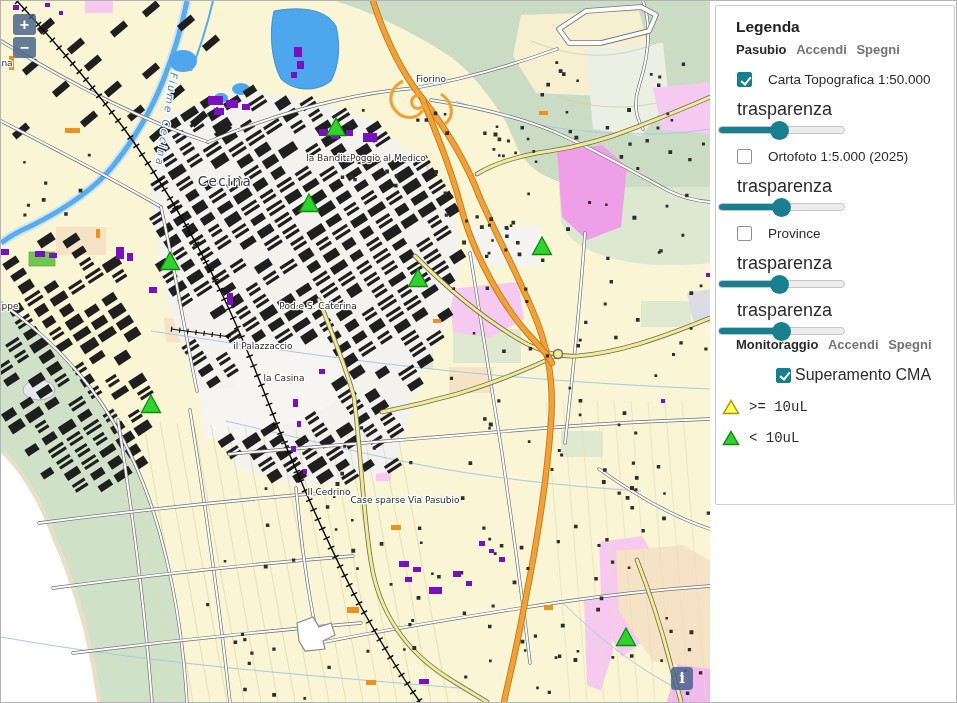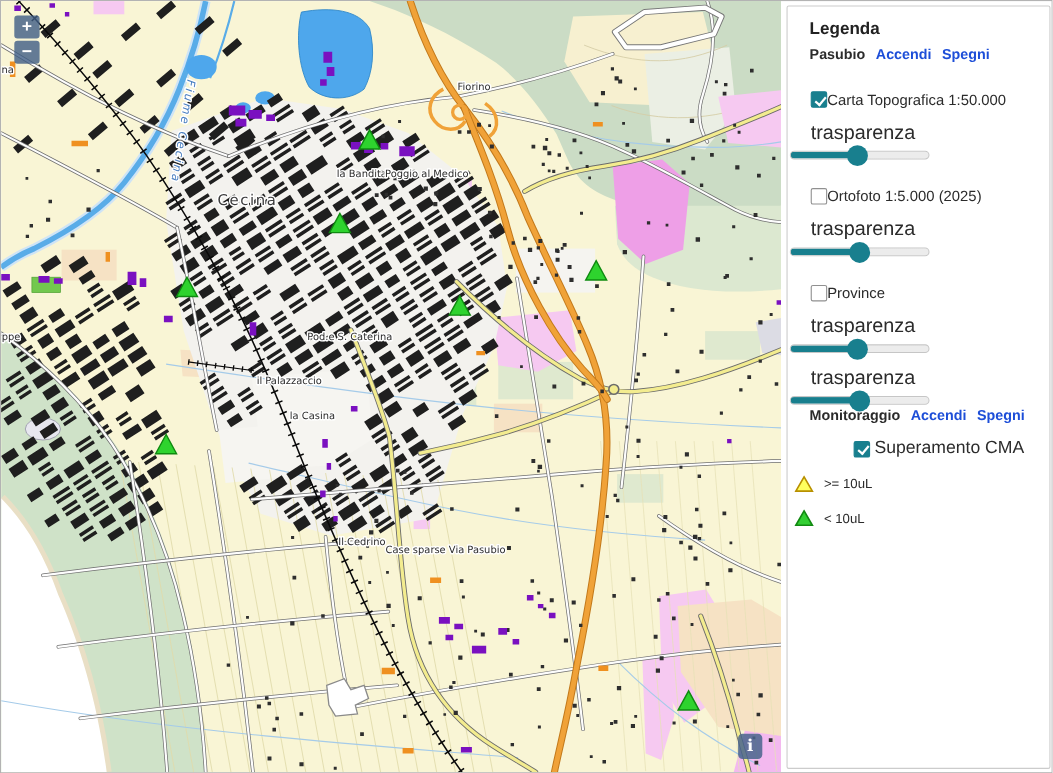--- a/index.html
+++ b/index.html
@@ -10,45 +10,45 @@
   
   .ctl{position:absolute;width:23px;height:21px;background:rgba(62,92,133,0.8);color:#fff;
        font:bold 16px/21px "Liberation Sans",sans-serif;text-align:center;border-radius:3px;
        cursor:pointer;user-select:none;}
   #zoomin{left:12px;top:13px;}
   #zoomout{left:12px;top:36px;}
   #infobtn{position:absolute;left:670px;top:666px;width:22px;height:23px;border-radius:4px;
        background:rgba(72,100,140,0.85);color:#fff;text-align:center;
        font:bold 15px/23px "DejaVu Serif",serif;cursor:pointer;}
   
-  .panel{position:absolute;left:714px;top:4px;width:240px;height:694px;box-sizing:border-box;
+  .panel{position:absolute;left:714px;top:4px;width:240px;height:500px;box-sizing:border-box;
        background:#fff;border:1px solid #ccc;border-radius:2px;padding:10px 16px 10px 18px;
        color:#2b2b2b;}
   .panel .title{font-size:15.5px;font-weight:bold;color:#222;margin:2px 0 6px 2px;}
   .sectline{font-size:13px;font-weight:bold;margin:2px 0 0 2px;}
-  .sectline .lnk{color:#1d4ed8;margin-left:6px;cursor:pointer;}
-  .lrow{display:flex;align-items:center;gap:0;margin:26px 0 0 3px;}
+  .sectline .lnk{color:#737373;margin-left:6px;cursor:pointer;}
+  .lrow{display:flex;align-items:center;gap:16px;margin:15px 0 0 3px;}
   .lrow .lbl{font-size:13.5px;}
   .cb{appearance:none;-webkit-appearance:none;width:15px;height:15px;border:1px solid #909090;
       border-radius:2px;background:#fff;position:relative;flex:none;margin:0;cursor:pointer;}
   .cb:checked{background:#187f8e;border-color:#187f8e;}
   .cb:checked::after{content:"";position:absolute;left:4.5px;top:1.5px;width:4px;height:8px;
       border:solid #fff;border-width:0 2px 2px 0;transform:rotate(40deg);}
   .trasp{font-size:18px;margin:12px 0 0 3px;}
   .slider{-webkit-appearance:none;appearance:none;width:127px;height:8px;border-radius:4px;
       border:1px solid #c6c6c6;box-sizing:border-box;display:block;margin:6px 0 0 -16px;outline:none;
       background:linear-gradient(to right,#187f8e 0,#187f8e var(--p,50%),#ececec var(--p,50%));}
   .slider::-webkit-slider-thumb{-webkit-appearance:none;width:19px;height:19px;border-radius:50%;
       background:#187f8e;border:none;}
   .slider::-moz-range-thumb{width:19px;height:19px;border-radius:50%;background:#187f8e;border:none;}
   .slider::-moz-range-progress{background:#187f8e;height:8px;border-radius:4px;}
   .monsect{}
   .monrow{display:flex;align-items:center;gap:4px;margin:14px 0 0 42px;}
   .symrow{display:flex;align-items:center;gap:9px;margin:15px 0 0 -12px;}
-  .symrow .lbl{font-size:12px;}
+  .symrow .lbl{font-size:14px;font-family:Liberation Mono, monospace;}
 </style>
 </head>
 <body>
 
 <div class="app">
 
   <div class="map">
     <svg id="map-svg" width="709" height="701" viewBox="0 0 709 701">
       <g id="g-terrain">
           <path fill="#cbdcc5" d="M335,0 L709,0 L709,186 C652,196 602,193 566,183 C541,176 526,166 516,146 L505,121 C490,96 470,71 450,56 C420,36 388,20 358,8 Z"></path>

